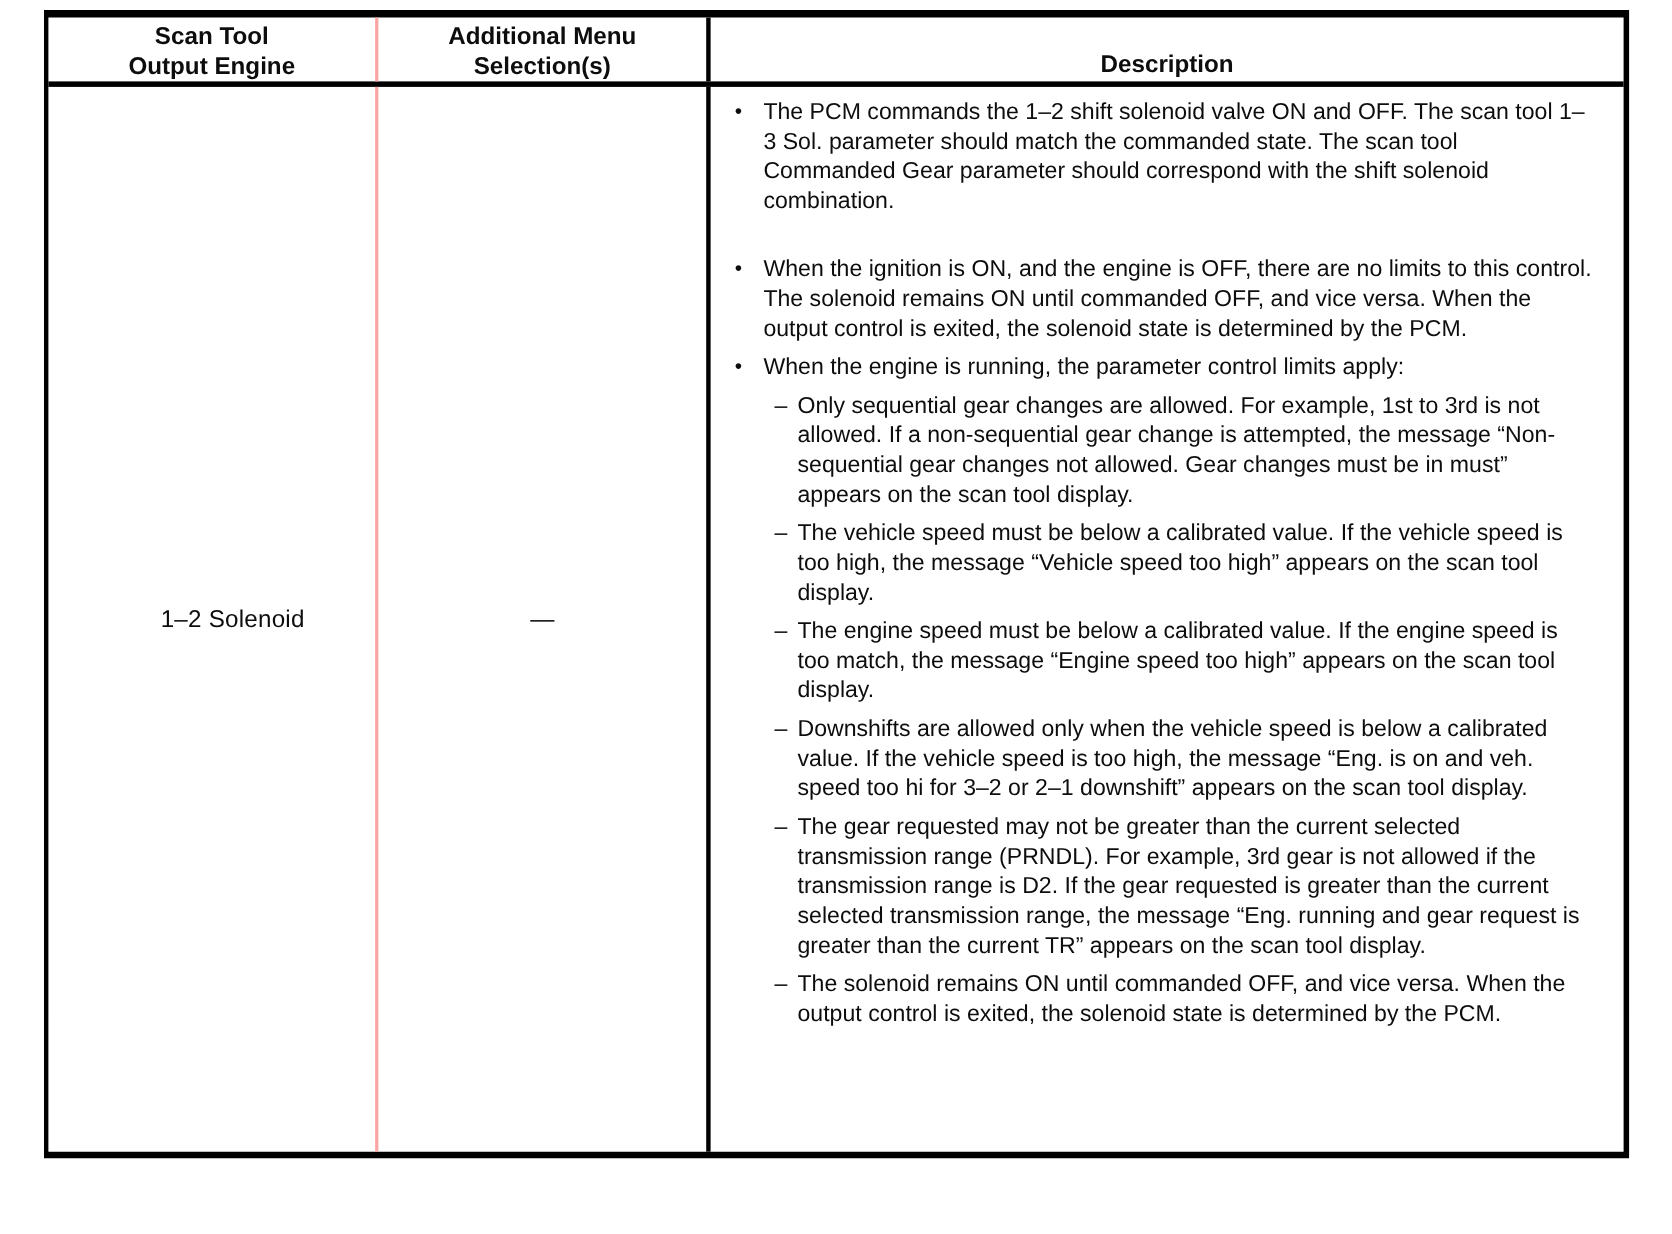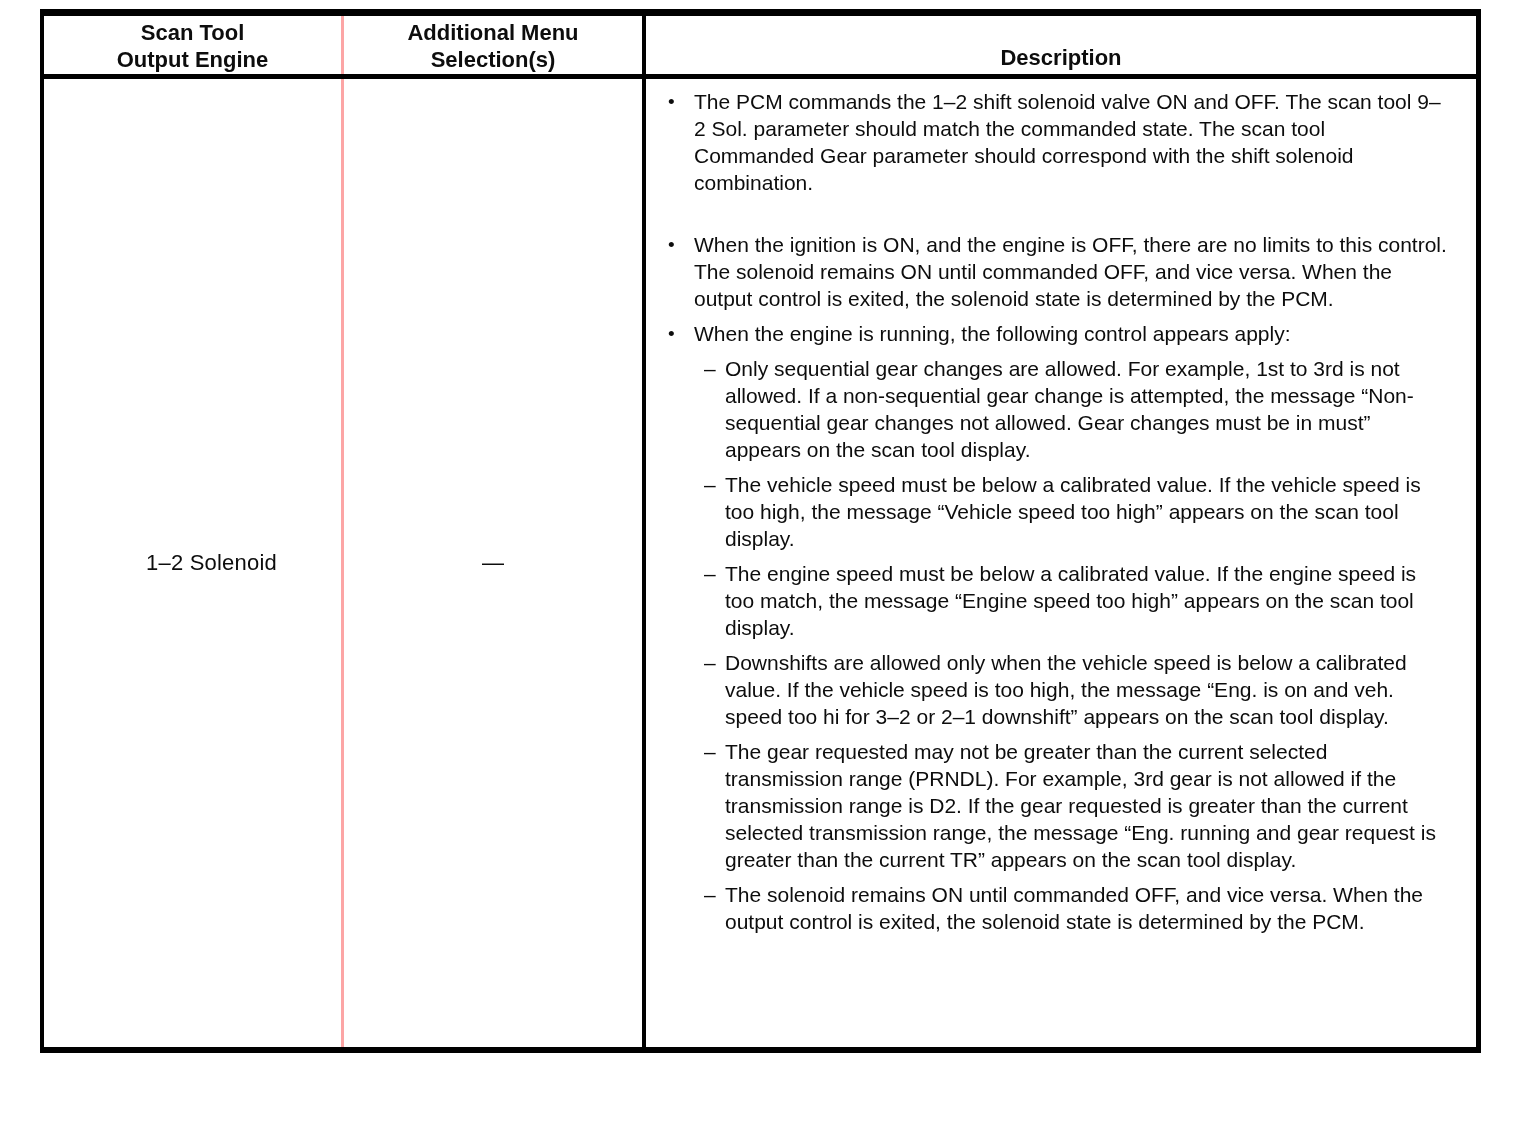--- a/index.html
+++ b/index.html
@@ -127,31 +127,31 @@
         <span class="solenoid-label">1–2 Solenoid</span>
       </div>
       <div class="bcell c2">
         <span>—</span>
       </div>
       <div class="bcell c3 desc-cell">
         <div class="desc">
 
           <div class="item bullet gap-after">
             <span class="marker">•</span>
-            <span class="text">The PCM commands the 1–2 shift solenoid valve ON and OFF. The scan tool 9–2 Sol. parameter should match the commanded state. The scan tool Commanded Gear parameter should correspond with the shift solenoid combination.</span>
+            <span class="text">The PCM commands the 1–2 shift solenoid valve ON and OFF. The scan tool 1–3 Sol. parameter should match the commanded state. The scan tool Commanded Gear parameter should correspond with the shift solenoid combination.</span>
           </div>
 
           <div class="item bullet">
             <span class="marker">•</span>
             <span class="text">When the ignition is ON, and the engine is OFF, there are no limits to this control. The solenoid remains ON until commanded OFF, and vice versa. When the output control is exited, the solenoid state is determined by the PCM.</span>
           </div>
 
           <div class="item bullet">
             <span class="marker">•</span>
-            <span class="text">When the engine is running, the following control appears apply:</span>
+            <span class="text">When the engine is running, the parameter control limits apply:</span>
           </div>
 
           <div class="item dash">
             <span class="marker">–</span>
             <span class="text">Only sequential gear changes are allowed. For example, 1st to 3rd is not allowed. If a non-sequential gear change is attempted, the message “Non-sequential gear changes not allowed. Gear changes must be in must” appears on the scan tool display.</span>
           </div>
 
           <div class="item dash">
             <span class="marker">–</span>
             <span class="text">The vehicle speed must be below a calibrated value. If the vehicle speed is too high, the message “Vehicle speed too high” appears on the scan tool display.</span>

